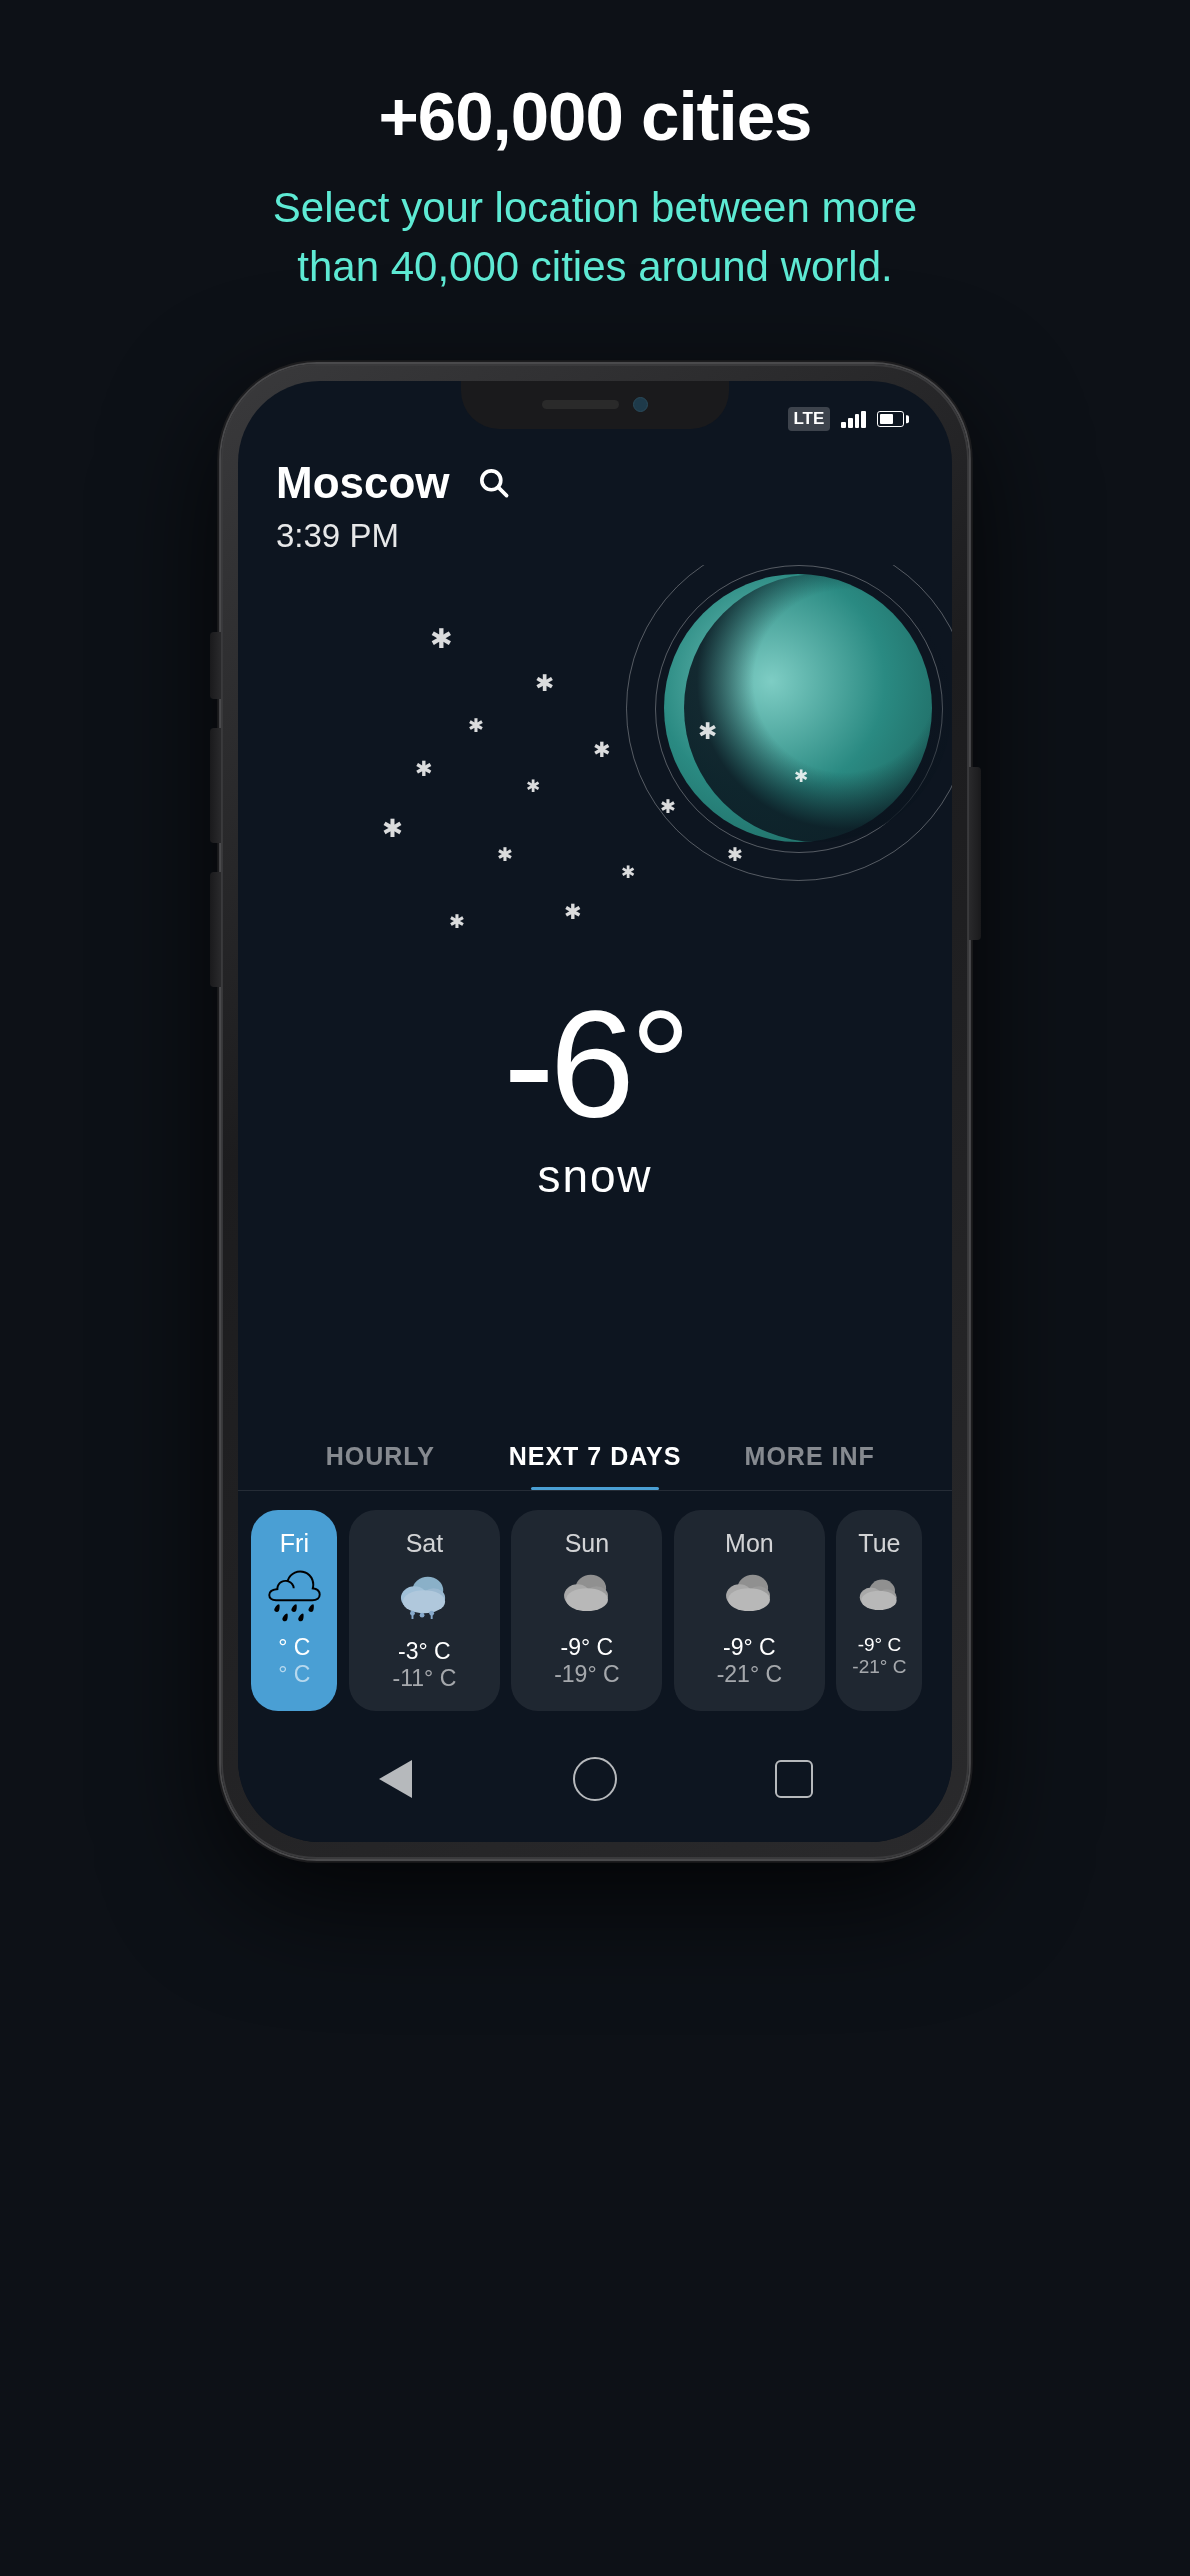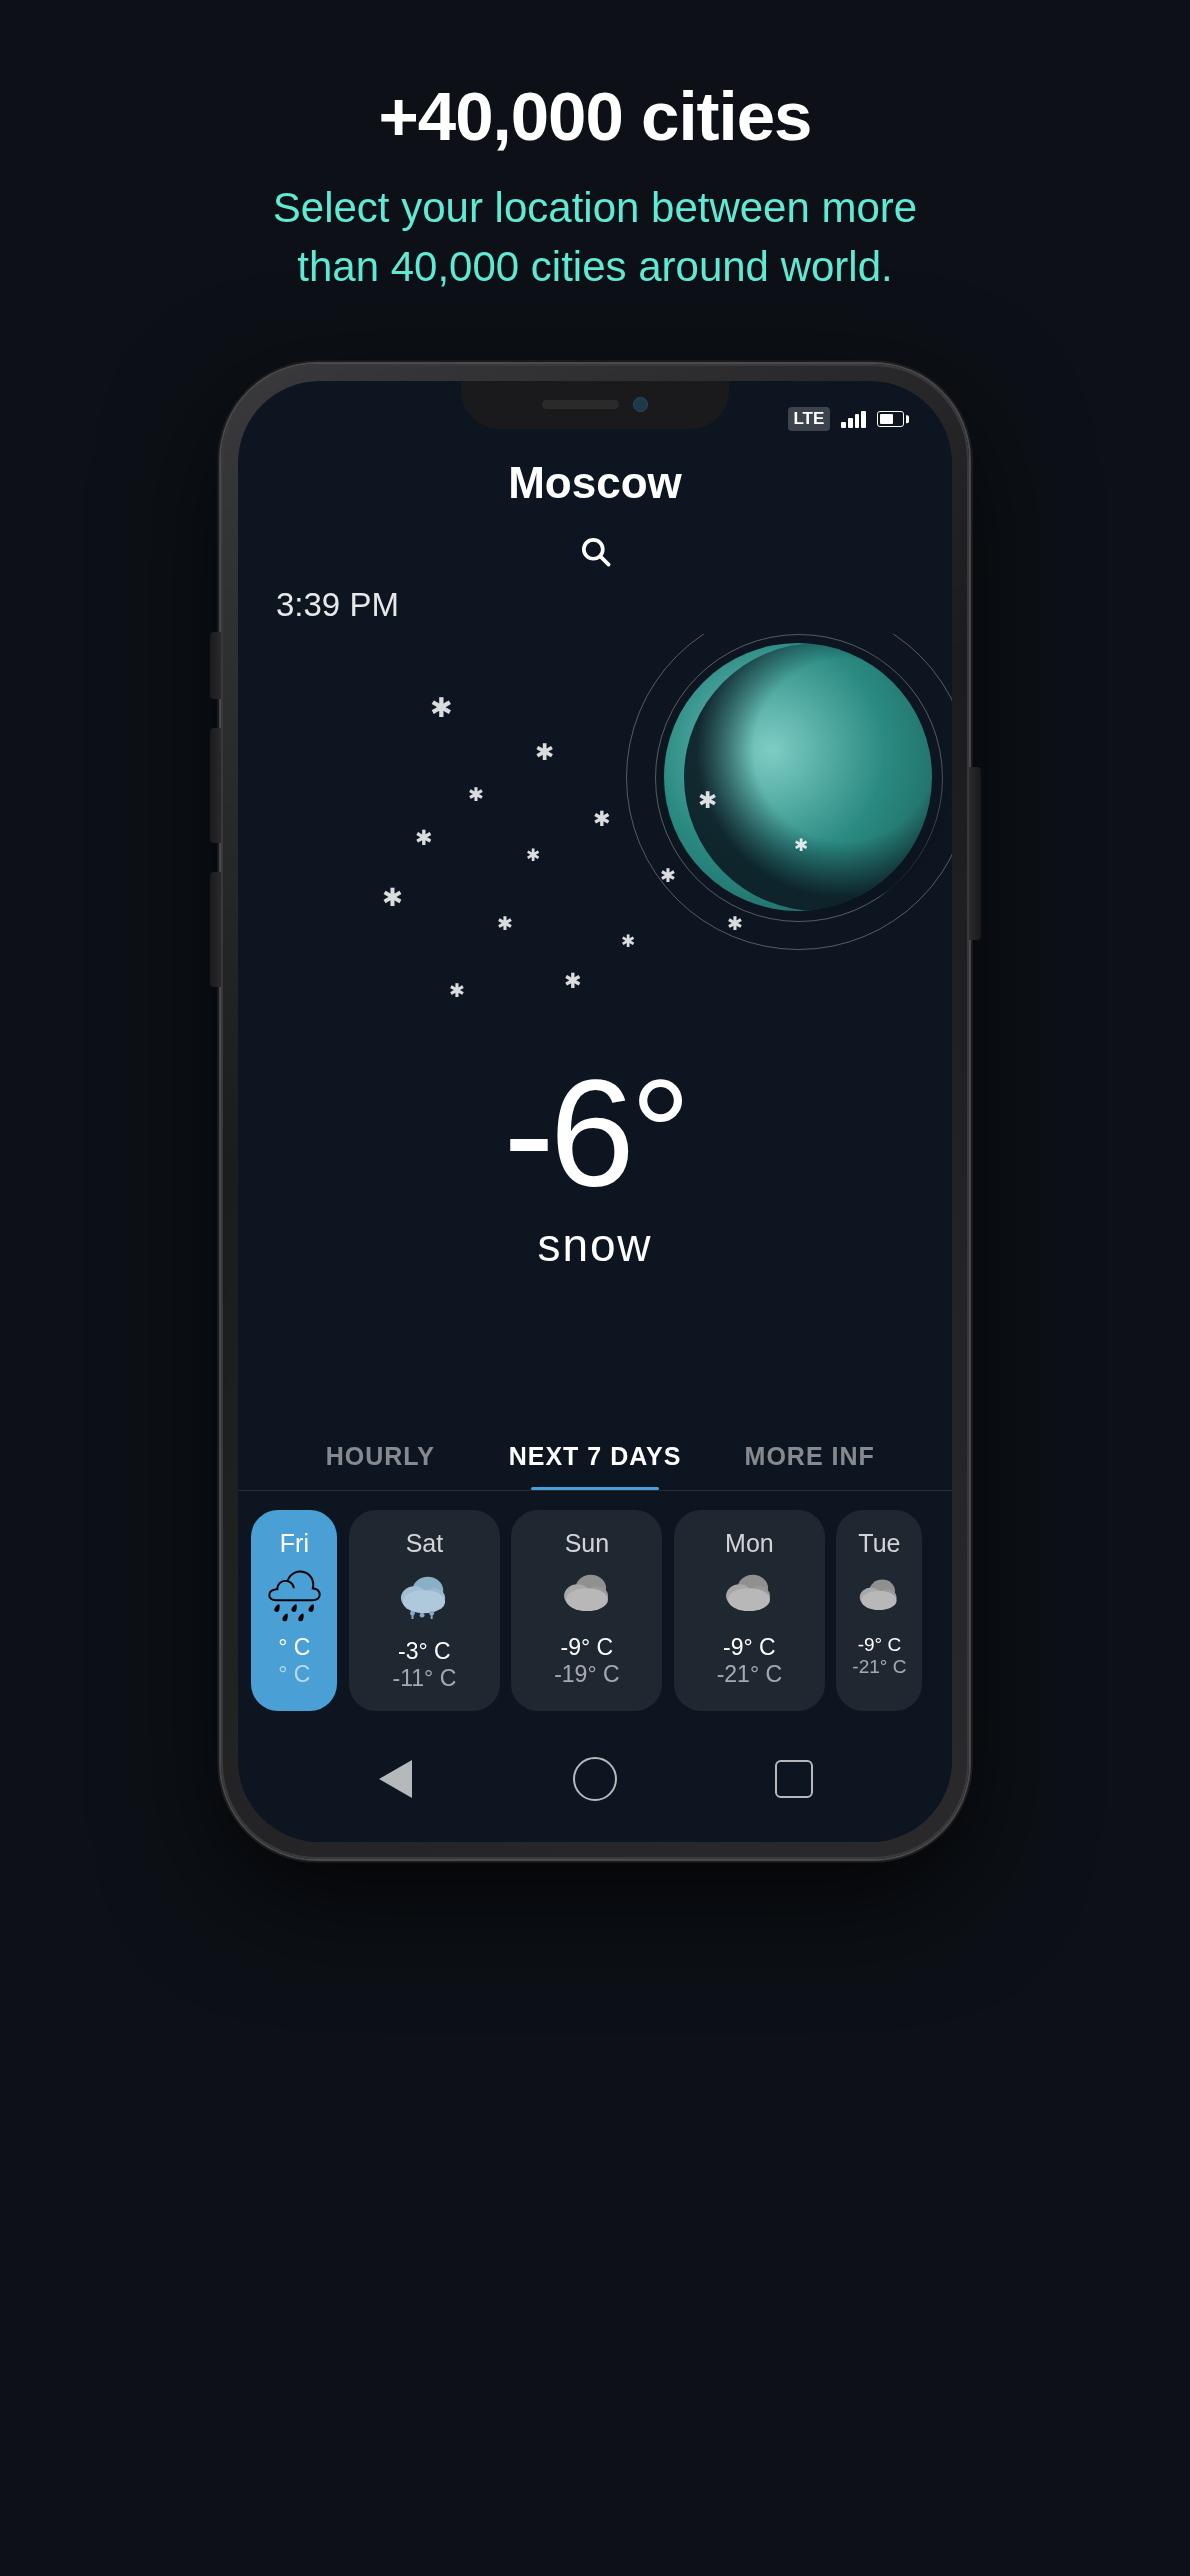--- a/index.html
+++ b/index.html
@@ -209,24 +209,23 @@
     .battery-fill {
       height: 100%;
       width: 60%;
       background: white;
       border-radius: 1px;
     }
 
     
     .app-header {
       display: flex;
-      align-items: center;
+      align-items: flex-end;
       padding: 19px 38px 9.6px;
       gap: 19px;
-      flex-direction: column;
     }
 
     .city-name {
       color: white;
       font-size: 44px;
       font-weight: 600;
     }
 
     .search-btn {
       width: 50px;
@@ -467,21 +466,21 @@
       height: 38px;
       border: 2.9px solid rgba(255,255,255,0.7);
       border-radius: 5.8px;
     }
 
   </style>
 </head>
 <body>
 
 <div class="promo-section">
-  <div class="promo-title">+40,000 cities</div>
+  <div class="promo-title">+60,000 cities</div>
   <div class="promo-subtitle">Select your location between more than 40,000 cities around world.</div>
 </div>
 
 <div class="phone-wrapper">
   <div class="phone-frame">
 
     <div class="phone-btn-left-1"></div>
     <div class="phone-btn-left-2"></div>
     <div class="phone-btn-left-3"></div>
     <div class="phone-btn-right"></div>

